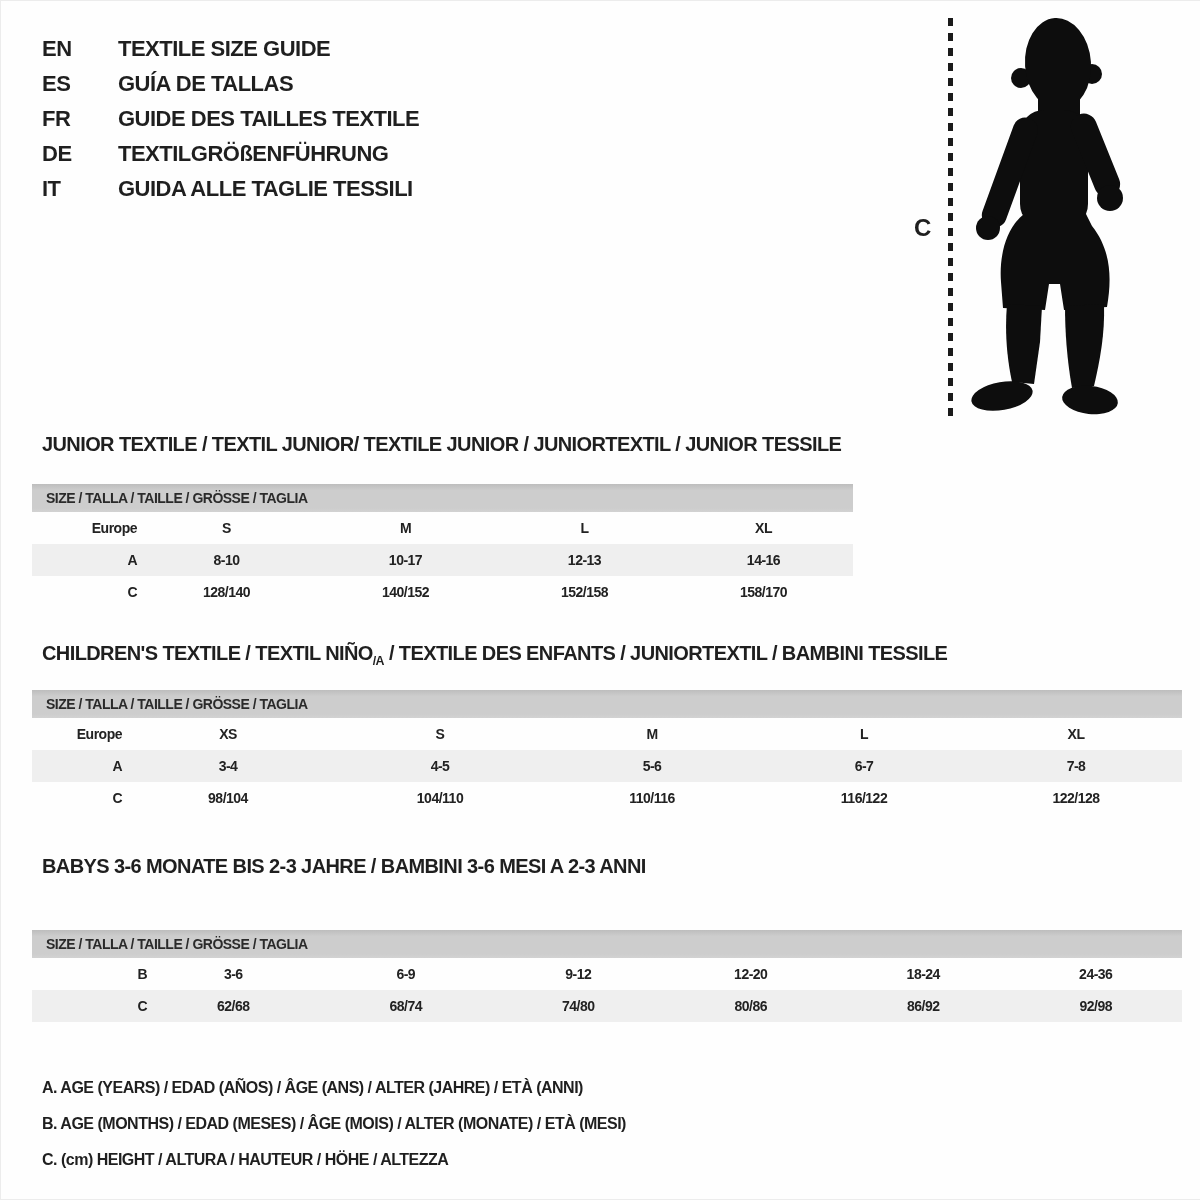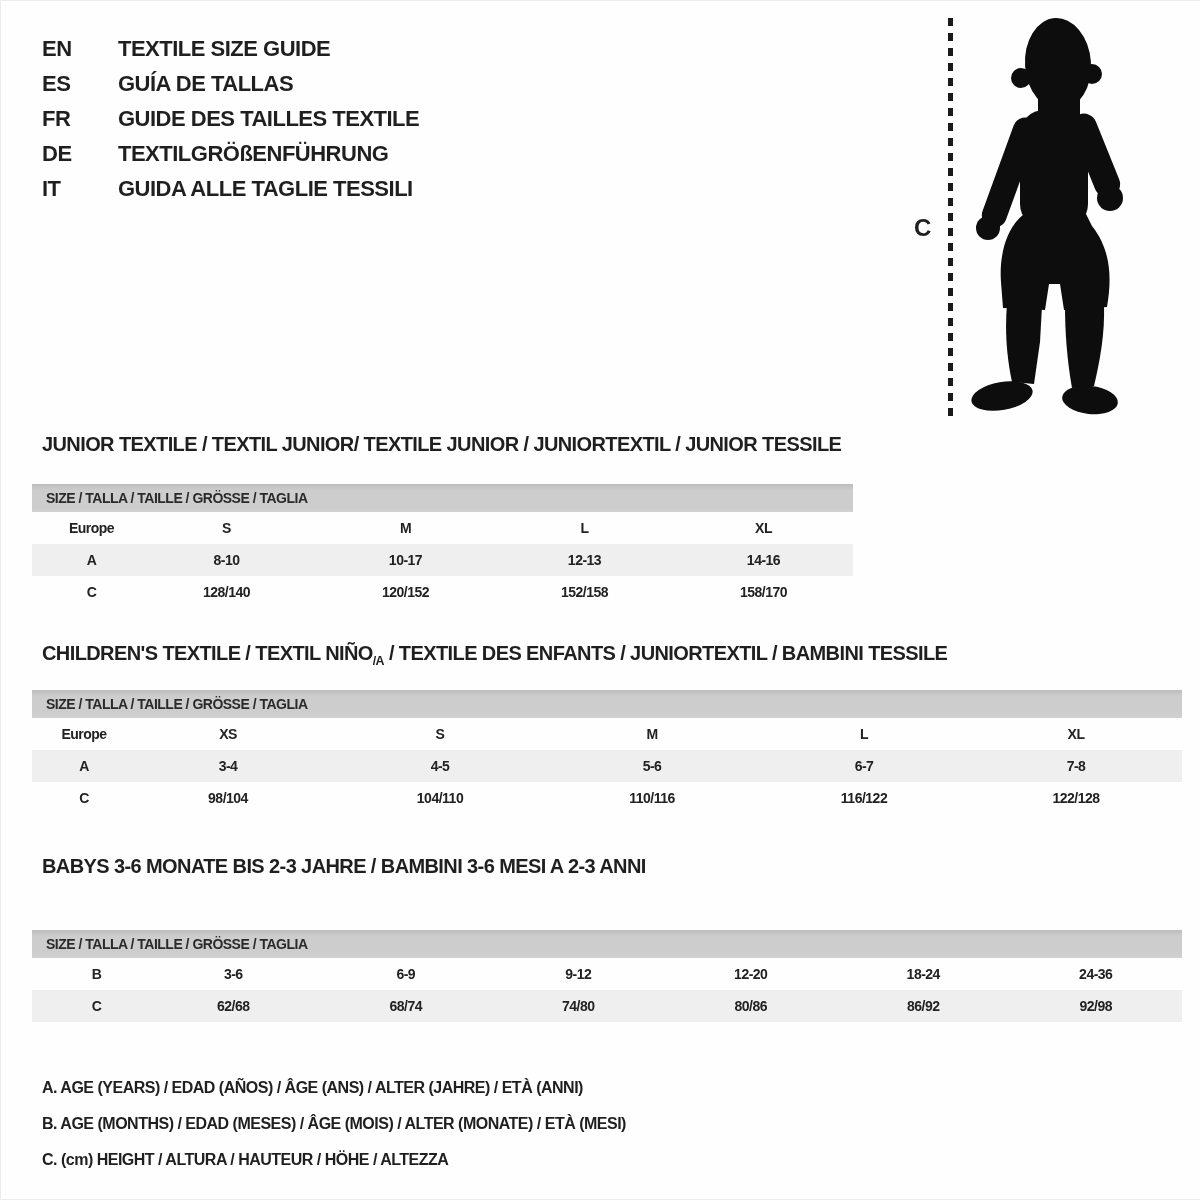--- a/index.html
+++ b/index.html
@@ -81,21 +81,21 @@
     color: #222;
   }
   table.size-table td {
     padding: 0;
     height: 32px;
     text-align: center;
     vertical-align: middle;
     white-space: nowrap;
   }
   table.size-table td.lbl {
-    text-align: center;
+    text-align: right;
     padding-left: 14px;
   }
   table.size-table tr.band td {
     height: 28px;
     text-align: left;
     padding-left: 14px;
     background: linear-gradient(#bdbdbd, #cdcdcd 22%, #cdcdcd 85%, #d2d2d2);
     color: #2a2a2a;
   }
   tr.shaded td { background: #efefef; }
@@ -199,21 +199,21 @@
     <tr class="shaded">
       <td class="lbl">A</td>
       <td>8-10</td>
       <td>10-17</td>
       <td>12-13</td>
       <td>14-16</td>
     </tr>
     <tr>
       <td class="lbl">C</td>
       <td>128/140</td>
-      <td>120/152</td>
+      <td>140/152</td>
       <td>152/158</td>
       <td>158/170</td>
     </tr>
   </tbody>
     </table>
 
   <div class="section-title" style="top:642px;">
     <span>CHILDREN'S TEXTILE / TEXTIL NIÑO</span><span class="sub">/A</span><span> / TEXTILE DES ENFANTS / JUNIORTEXTIL / BAMBINI TESSILE</span>
   </div>
   <table class="size-table" style="top:690px; width:1150px;">

